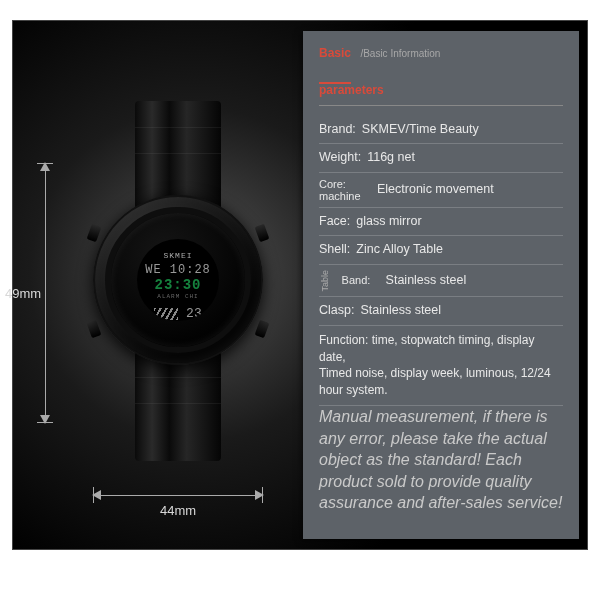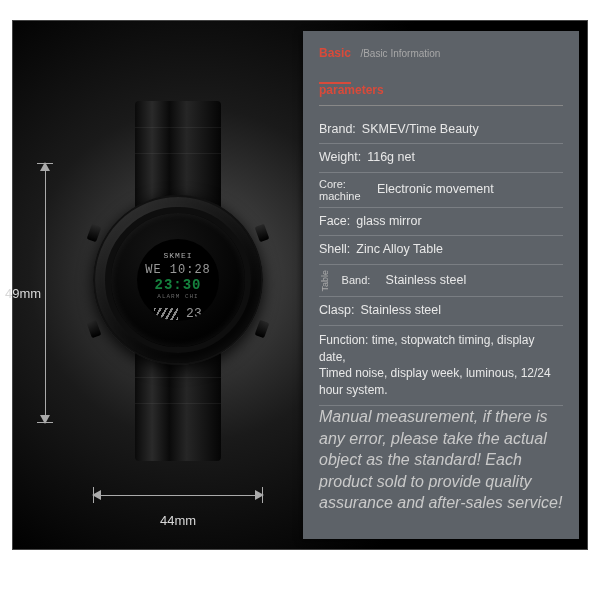--- a/index.html
+++ b/index.html
@@ -152,21 +152,21 @@
   .dim-h .arrow-l { left: -1px; border-right: 9px solid #aaa; }
   .dim-h .arrow-r { right: -1px; border-left: 9px solid #aaa; }
   .dim-h .cap-l, .dim-h .cap-r {
     position: absolute;
     top: -2px; width: 1px; height: 16px; background: #aaa;
   }
   .dim-h .cap-l { left: 0; }
   .dim-h .cap-r { right: 0; }
   .dim-h .txt {
     position: absolute;
-    top: 24px;
+    top: 14px;
     left: 50%;
     transform: translateX(-50%);
   }
 
   
   .watch {
     position: absolute;
     left: 80px;
     top: 80px;
     width: 170px;

